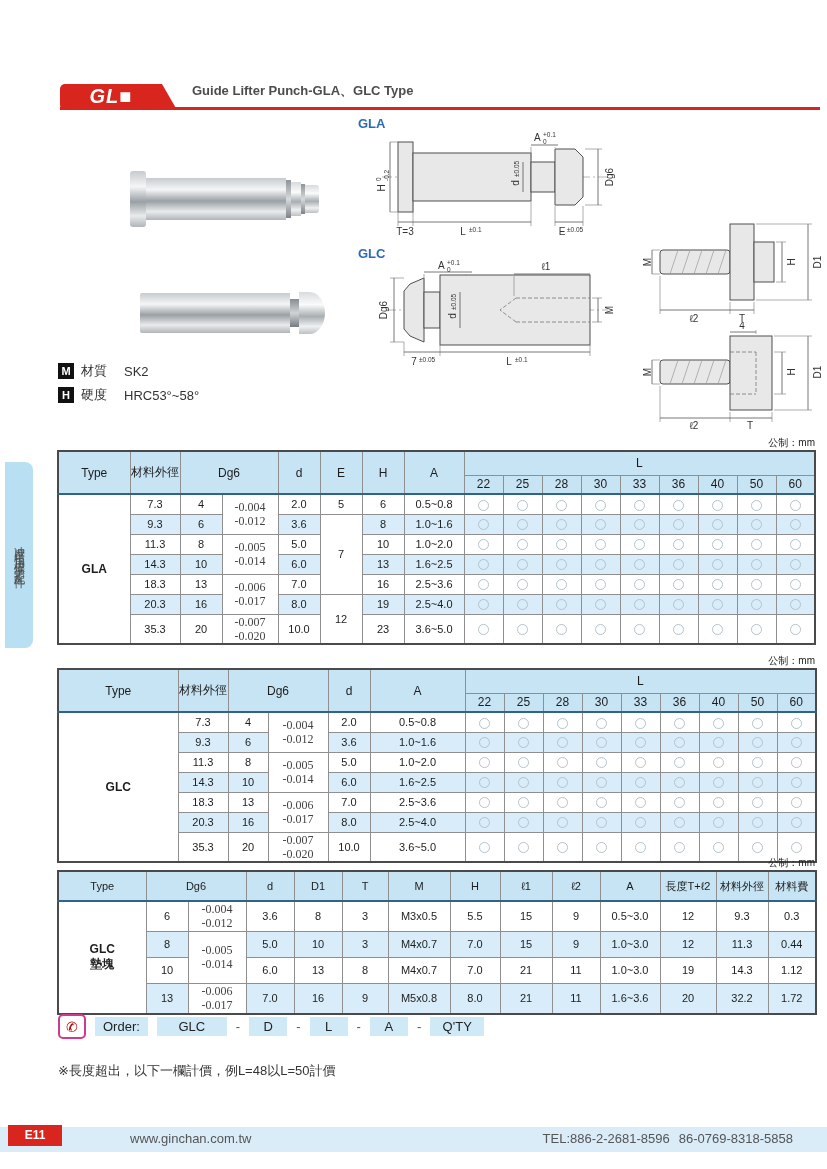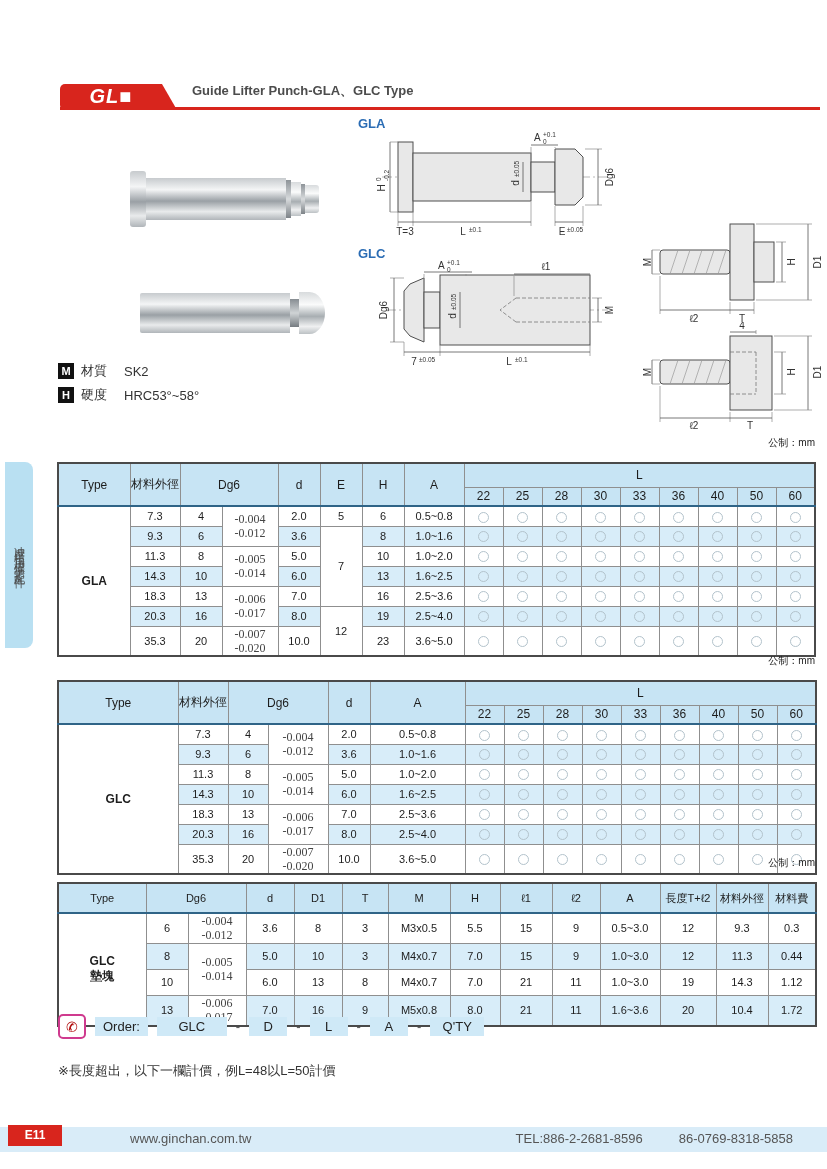--- a/index.html
+++ b/index.html
@@ -38,21 +38,21 @@
   svg text{font-family:"Liberation Sans","DejaVu Sans",sans-serif;}
   .dim{font-size:10px;fill:#333;}
   .dims{font-size:6.5px;fill:#333;}
   
   .mat-row{position:absolute;left:58px;display:flex;align-items:center;gap:7px;font-size:13px;color:#333;}
   .mat-sym{display:inline-block;width:16px;height:16px;background:#111;color:#fff;font-size:11px;
            font-weight:bold;text-align:center;line-height:16px;}
   .mat-val{margin-left:10px;}
   
   .unit{position:absolute;left:57px;width:758px;text-align:right;font-size:10px;color:#222;}
-  .tblwrap{position:absolute;left:57px;margin-top:12px;}
+  .tblwrap{position:absolute;left:57px;}
   .tblwrap table{border-collapse:collapse;table-layout:fixed;border:2px solid #4a4a4a;}
   .tblwrap th,.tblwrap td{border:1px solid #8f8f8f;text-align:center;vertical-align:middle;
        padding:0;overflow:hidden;white-space:nowrap;box-sizing:border-box;}
   .tblwrap thead th{background:#c7e4f4;font-weight:normal;font-size:12px;color:#1d1d1d;}
   .tblwrap tbody tr:first-child td{border-top:2px solid #2f6487;}
   .tblwrap tbody td{font-size:11px;background:#fff;color:#1d1d1d;}
   .tblwrap tbody tr:nth-child(even) td:not(.tol):not(.merged):not(.type){background:#d8edf9;}
   .tblwrap td.tol{font-size:12px;color:#444;line-height:1.2;white-space:normal;font-family:Liberation Serif, serif;}
   .tblwrap td.type{font-weight:bold;font-size:12px;line-height:1.25;white-space:normal;}
   .t12 thead tr:nth-child(1){height:24px;} .t12 thead tr:nth-child(2){height:19px;}
@@ -66,21 +66,21 @@
   .order-label{background:#cfe9f7;padding:2px 8px;}
   .order-item{background:#cfe9f7;padding:2px 0;text-align:center;}
   .ow1{width:70px;} .ow2{width:38px;} .ow3{width:54px;}
   .order-sep{color:#555;}
   .note{position:absolute;left:58px;font-size:13px;color:#333;}
   
   .footer-bar{position:absolute;left:0;top:1127px;width:827px;height:25px;background:#d9ecf8;}
   .footer-page{position:absolute;left:8px;top:1125px;width:54px;height:21px;background:#d8251d;color:#fff;
                font-size:12px;font-weight:bold;text-align:center;line-height:21px;}
   .footer-site{position:absolute;left:130px;top:1131px;font-size:13px;color:#555;}
-  .footer-tel{position:absolute;right:34px;top:1131px;font-size:13px;color:#555;display:flex;gap:36px;margin-left:40px;}
+  .footer-tel{position:absolute;right:34px;top:1131px;font-size:13px;color:#555;display:flex;gap:9px;margin-left:40px;}
 </style>
 </head>
 <body>
 
 <div class="page">
 
   <div class="red-line"></div>
   <div class="badge">GL■</div>
   <div class="badge-slant"></div>
   <div class="subtitle">
@@ -697,21 +697,21 @@
             <td class="tol">-0.006<br>-0.017</td>
             <td>7.0</td>
             <td>16</td>
             <td>9</td>
             <td>M5x0.8</td>
             <td>8.0</td>
             <td>21</td>
             <td>11</td>
             <td>1.6~3.6</td>
             <td>20</td>
-            <td>10.4</td>
+            <td>32.2</td>
             <td>1.72</td>
           </tr>
         </tbody>
       </table>
     </div>
 
   <div class="order-row">
     <span class="phone-box">✆</span>
     <span class="order-label">Order:</span>
     <span class="order-item ow1">GLC</span>

